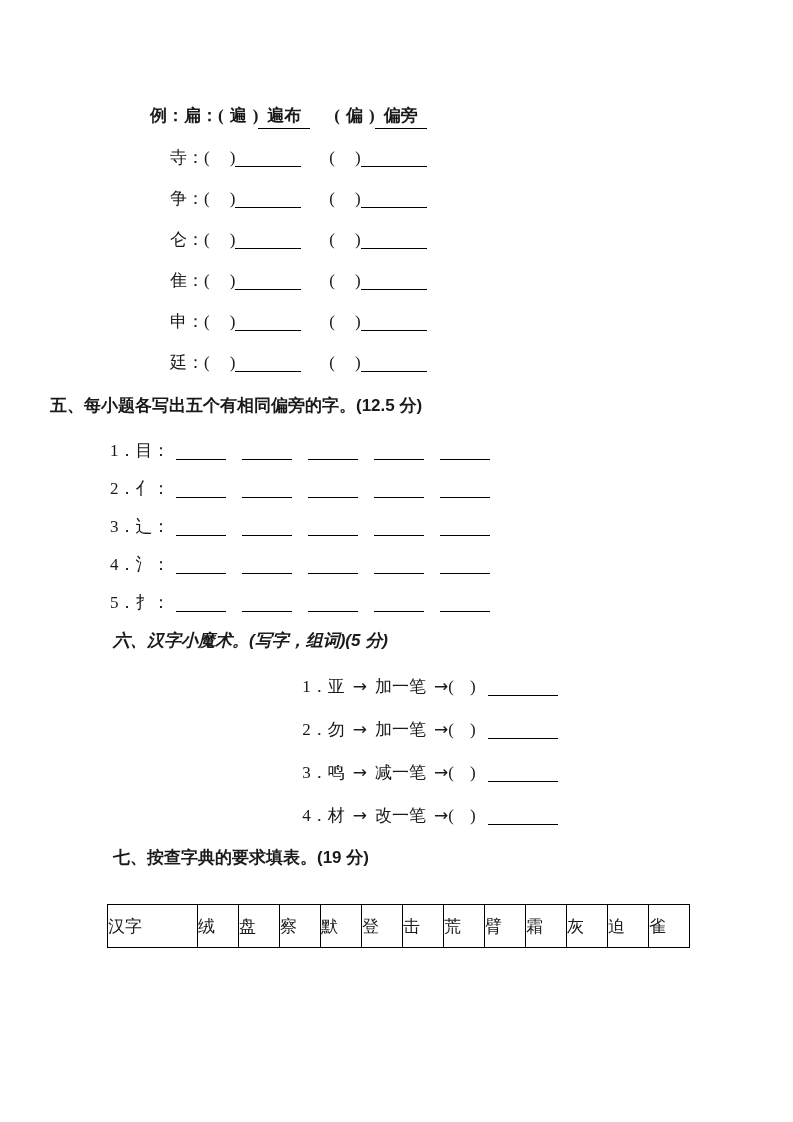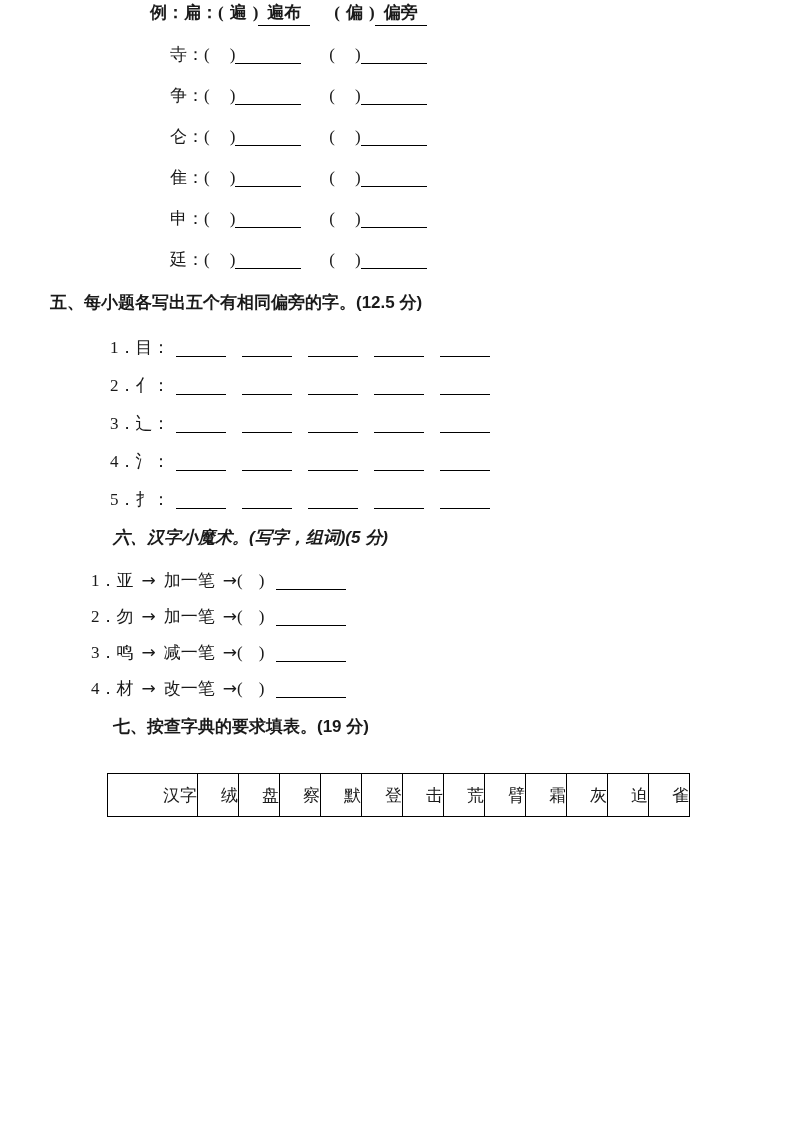--- a/index.html
+++ b/index.html
@@ -1,42 +1,42 @@
 <!DOCTYPE html>
 <html><head>
 <meta charset="utf-8">
 <style>
   *{box-sizing:border-box;margin:0;padding:0;}
   html,body{background:#fff;}
   body{width:793px;height:1122px;font-family:"Liberation Serif","DejaVu Serif",serif;color:#1a1a1a;font-size:17px;}
   .page{position:relative;width:793px;height:1122px;background:#ffffff;overflow:hidden;}
-  .content{}
+  .content{padding-top:103px;}
   .line{white-space:nowrap;line-height:25px;}
   .example{margin-left:150px;margin-bottom:16px;font-weight:bold;}
   .char-row{margin-left:170px;margin-bottom:16px;}
   .heading{font-family:"Liberation Sans","DejaVu Sans",sans-serif;font-weight:bold;line-height:25px;white-space:nowrap;}
   .h5{margin:18px 0 20px 50px;}
   .h6{margin:12px 0 20px 113px;font-style:italic;}
   .h7{margin:3px 0 0 113px;}
   .s5-row{margin-left:110px;margin-bottom:13px;line-height:25px;white-space:nowrap;}
-  .s6-row{margin-left:91px;margin-bottom:16px;line-height:19px;white-space:nowrap;}
+  .s6-row{margin-left:67px;margin-bottom:16px;line-height:27px;white-space:nowrap;text-align:center;}
   .blank{display:inline-block;border-bottom:1px solid #000;height:20px;vertical-align:-4px;}
   .b66{width:66px;}
   .b50{width:50px;margin-right:16px;}
   .b70{width:70px;margin-left:12px;}
   .pgap{display:inline-block;width:20px;}
   .pgap6{display:inline-block;width:16px;}
   .wsp{display:inline-block;width:6px;}
   .gap28{display:inline-block;width:28px;}
   .gap24{display:inline-block;width:24px;}
   .ul-word{display:inline-block;border-bottom:1px solid #000;padding:0 9px;}
   .arr{margin:0 8px;font-family:"DejaVu Sans",sans-serif;font-weight:normal;}
   .arr2{margin-left:8px;font-family:"DejaVu Sans",sans-serif;font-weight:normal;}
   .dict-table{border-collapse:collapse;margin:34px 0 0 107px;table-layout:fixed;}
-  .dict-table td{border:1px solid #000;height:43px;text-align:right;vertical-align:middle;padding:0;font-size:17px;}
+  .dict-table td{border:1px solid #000;height:43px;text-align:left;vertical-align:middle;padding:0;font-size:17px;}
   td.hz{width:90px;}
   td.cc{width:41px;}
 </style>
 </head>
 <body>
 
 <div class="page">
   <div class="content">
 
     <div class="line example">

